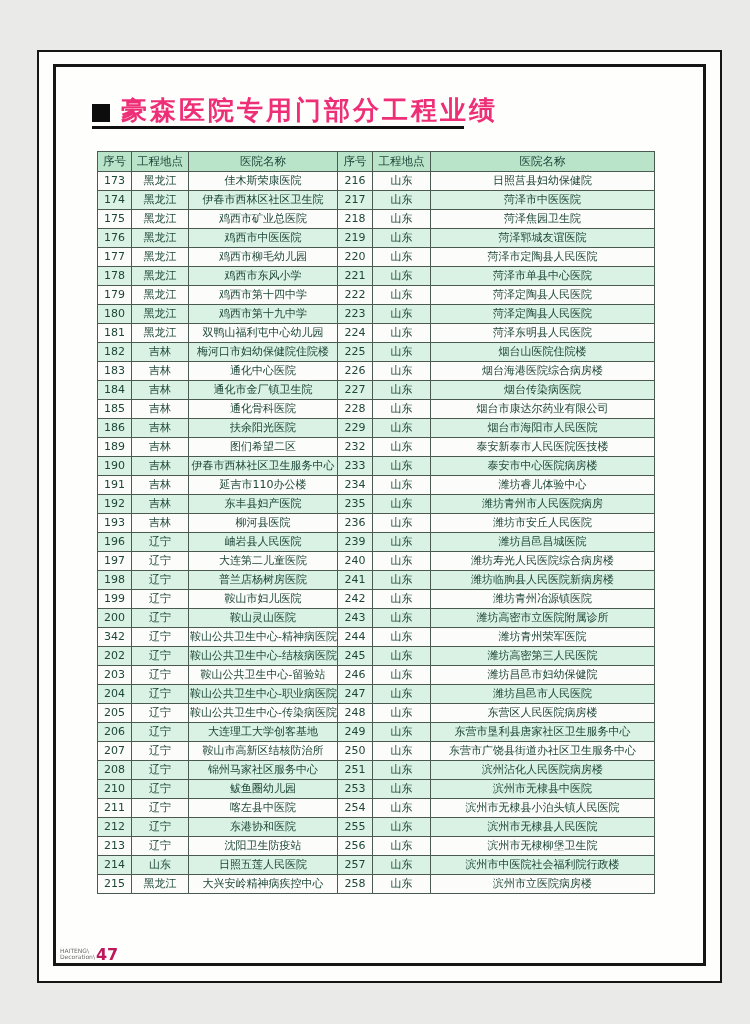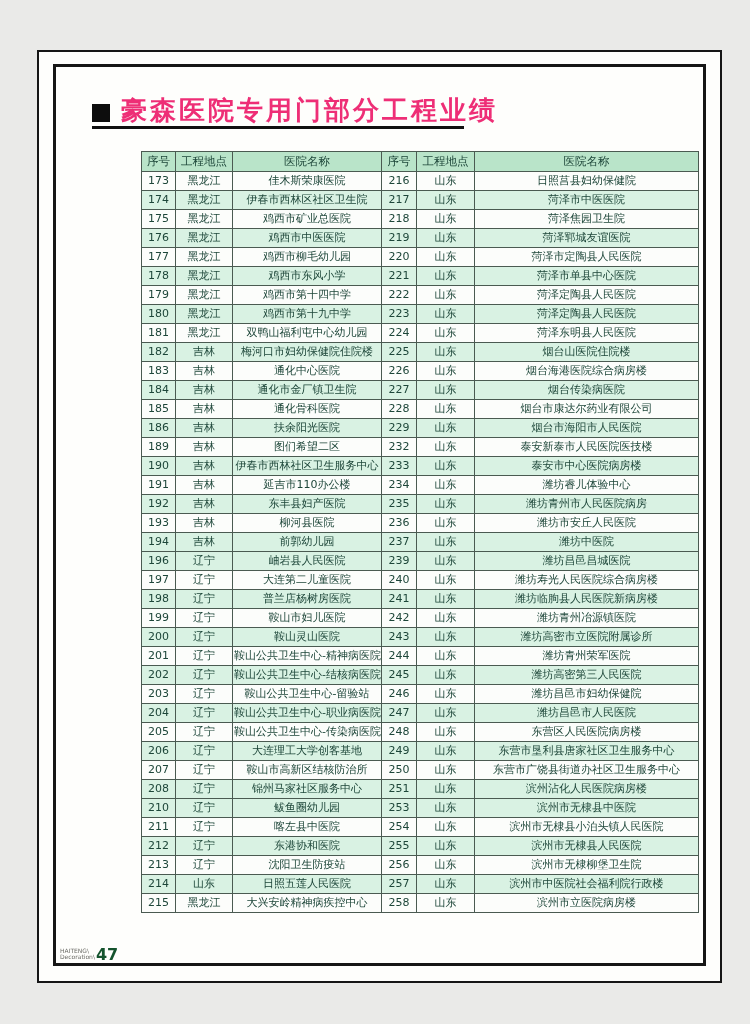--- a/index.html
+++ b/index.html
@@ -28,21 +28,21 @@
     display:inline-block;width:18px;height:18px;background:#0d0d0d;
     margin-right:11px;margin-bottom:1px;flex:0 0 auto;
   }
   .title{
     margin:0;font-size:26px;line-height:26px;font-weight:bold;
     color:#ee2e76;letter-spacing:3px;white-space:nowrap;
   }
   table.projects{
     position:absolute;left:41px;top:84px;
     border-collapse:collapse;table-layout:fixed;width:557px;
-    font-size:11px;color:#1d4639;margin-left:44px;
+    font-size:11px;color:#1d4639;
   }
   table.projects th,table.projects td{
     border:1px solid #4a5a51;
     text-align:center;vertical-align:middle;
     padding:0 1px;overflow:hidden;white-space:nowrap;
     height:18px;line-height:18px;
     font-weight:normal;
   }
   table.projects th{
     background:#b9e4c9;height:19px;line-height:19px;font-size:11.5px;
@@ -57,21 +57,21 @@
   tr.row-green td{background:#d9f2e3;}
   .footer{
     position:absolute;left:4px;bottom:1px;
     display:flex;align-items:flex-end;
   }
   .brand{
     font-size:6px;line-height:6px;color:#6b6b66;
     letter-spacing:0;margin-right:1px;margin-bottom:2px;
   }
   .pagenum{
-    font-size:16px;line-height:15px;font-weight:bold;color:#14532d;margin-top:32px;
+    font-size:16px;line-height:15px;font-weight:bold;color:#be185d;margin-top:32px;
   }
 </style>
 </head>
 <body>
 
 <div class="outer-frame">
   <div class="inner-frame">
 
     <div class="title-row">
       <span class="bullet"></span>
@@ -244,28 +244,20 @@
           </tr>
           <tr class="row-white">
             <td>193</td>
             <td>吉林</td>
             <td>柳河县医院</td>
             <td>236</td>
             <td>山东</td>
             <td>潍坊市安丘人民医院</td>
           </tr>
           <tr class="row-green">
-            <td>194</td>
-            <td>吉林</td>
-            <td>前郭幼儿园</td>
-            <td>237</td>
-            <td>山东</td>
-            <td>潍坊中医院</td>
-          </tr>
-          <tr class="row-green">
             <td>196</td>
             <td>辽宁</td>
             <td>岫岩县人民医院</td>
             <td>239</td>
             <td>山东</td>
             <td>潍坊昌邑昌城医院</td>
           </tr>
           <tr class="row-white">
             <td>197</td>
             <td>辽宁</td>
@@ -292,21 +284,21 @@
           </tr>
           <tr class="row-green">
             <td>200</td>
             <td>辽宁</td>
             <td>鞍山灵山医院</td>
             <td>243</td>
             <td>山东</td>
             <td>潍坊高密市立医院附属诊所</td>
           </tr>
           <tr class="row-white">
-            <td>201</td>
+            <td>342</td>
             <td>辽宁</td>
             <td>鞍山公共卫生中心-精神病医院</td>
             <td>244</td>
             <td>山东</td>
             <td>潍坊青州荣军医院</td>
           </tr>
           <tr class="row-green">
             <td>202</td>
             <td>辽宁</td>
             <td>鞍山公共卫生中心-结核病医院</td>

